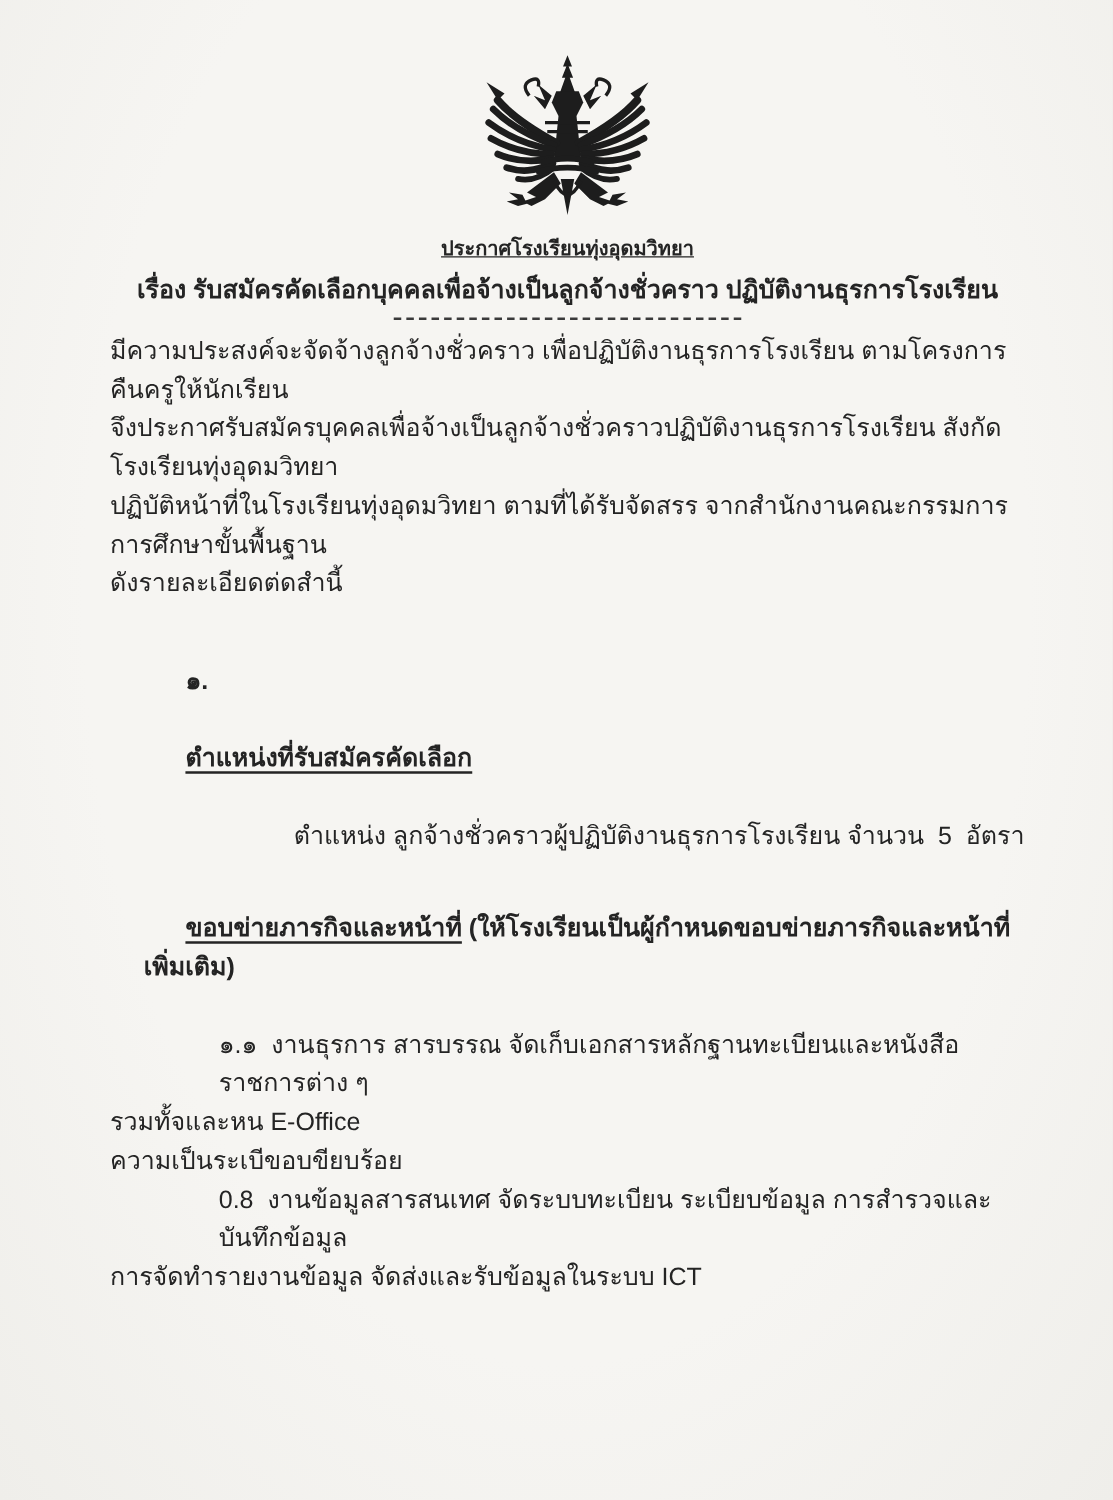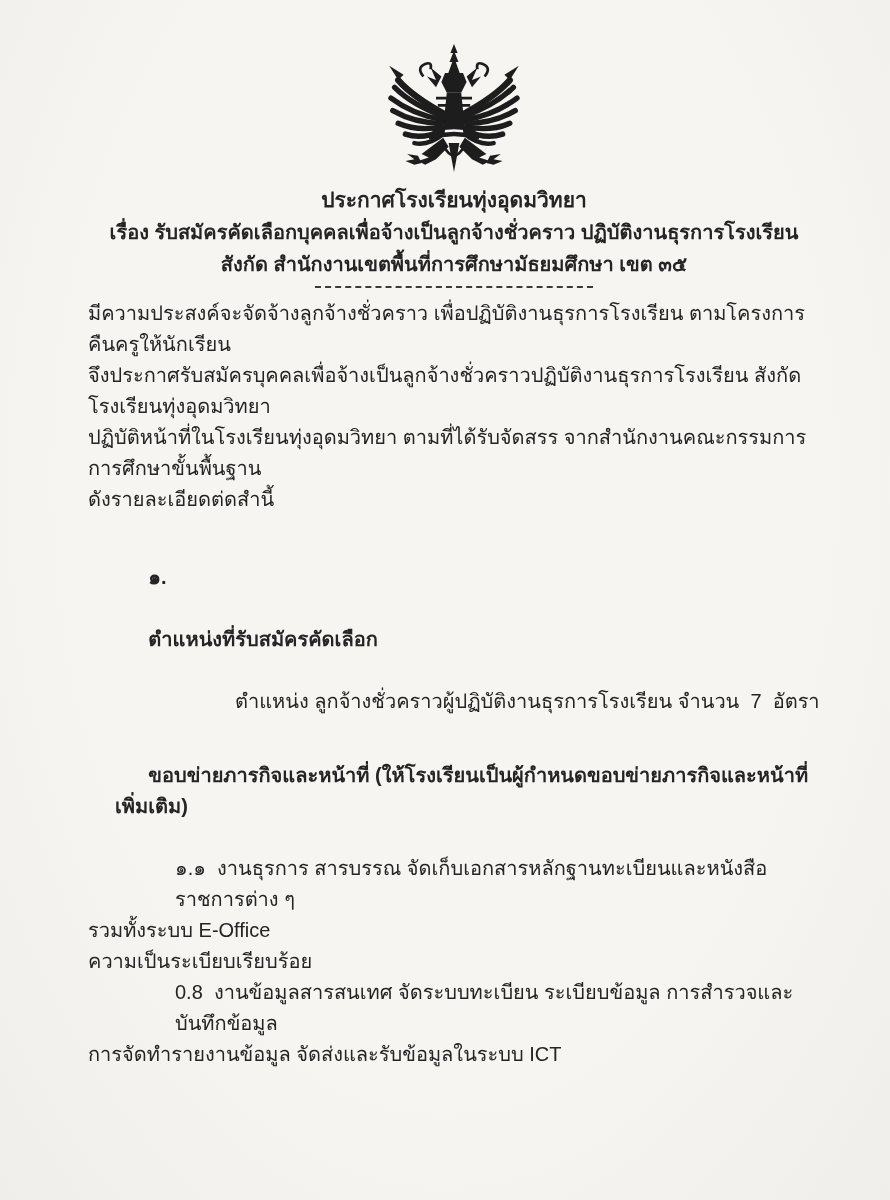--- a/index.html
+++ b/index.html
@@ -20,21 +20,21 @@
     padding:40px 70px 0 88px;
     font-size:20px;
     line-height:31px;
   }
   .emblem{
     display:flex;justify-content:center;
     margin-bottom:8px;
   }
   .center{ text-align:center; }
   .bold{ font-weight:bold; }
-  .uline{ text-underline-offset:4px; }
+  .uline{ text-decoration:underline; text-underline-offset:4px; }
   .hdr{ font-weight:bold; line-height:32px; }
   .sep{
     width:278px;
     margin:6px auto 10px auto;
     border-top:2px dashed #3a3a3a;
   }
   .line{ white-space:pre-wrap; }
   .ind-first{ margin-left:87px; }   
   .ind-head{ margin-left:27px; }   
   .ind-sub{ margin-left:87px; }     
@@ -93,46 +93,45 @@
         <path class="ink" d="M102,108 L126,126 L118,130 L130,134 L122,138 L110,132 L96,118 Z"></path>
 
         <path class="ink" d="M50,128 L38,126 L46,132 L36,134 L46,138 L54,136 Z"></path>
         <path class="ink" d="M130,128 L142,126 L134,132 L144,134 L134,138 L126,136 Z"></path>
 
         <path class="ink" d="M84,114 L90,146 L96,114 Z"></path>
         <path class="ink-s" stroke-width="3" d="M78,116 Q90,140 102,116"></path>
       </svg>
     </div>
 
-    <div class="center hdr" style="font-size:21px;">ประกาศโรงเรียนทุ่งอุดมวิทยา</div>
+    <div class="center hdr" style="font-size:16px;text-decoration:underline;">ประกาศโรงเรียนทุ่งอุดมวิทยา</div>
     <div class="center hdr">เรื่อง  รับสมัครคัดเลือกบุคคลเพื่อจ้างเป็นลูกจ้างชั่วคราว ปฏิบัติงานธุรการโรงเรียน</div>
-    <div class="center hdr">สังกัด สำนักงานเขตพื้นที่การศึกษามัธยมศึกษา เขต ๓๕</div>
     <div class="sep"></div>
 
     <div>
       <div class="line">มีความประสงค์จะจัดจ้างลูกจ้างชั่วคราว เพื่อปฏิบัติงานธุรการโรงเรียน ตามโครงการคืนครูให้นักเรียน</div>
       <div class="line">จึงประกาศรับสมัครบุคคลเพื่อจ้างเป็นลูกจ้างชั่วคราวปฏิบัติงานธุรการโรงเรียน สังกัดโรงเรียนทุ่งอุดมวิทยา</div>
       <div class="line">ปฏิบัติหน้าที่ในโรงเรียนทุ่งอุดมวิทยา ตามที่ได้รับจัดสรร จากสำนักงานคณะกรรมการการศึกษาขั้นพื้นฐาน</div>
       <div class="line">ดังรายละเอียดต่ดสำนี้</div>
     </div>
 
     <div class="line ind-head mt-lg">
       <span class="bold">๑.</span>
       <span> </span>
       <span class="bold uline">ตำแหน่งที่รับสมัครคัดเลือก</span>
     </div>
-    <div class="line ind-pos">ตำแหน่ง ลูกจ้างชั่วคราวผู้ปฏิบัติงานธุรการโรงเรียน จำนวน  7  อัตรา</div>
+    <div class="line ind-pos">ตำแหน่ง ลูกจ้างชั่วคราวผู้ปฏิบัติงานธุรการโรงเรียน จำนวน  5  อัตรา</div>
 
     <div class="line ind-head mt-md">
       <span class="bold uline">ขอบข่ายภารกิจและหน้าที่</span><span class="bold"> (ให้โรงเรียนเป็นผู้กำหนดขอบข่ายภารกิจและหน้าที่เพิ่มเติม)</span>
     </div>
 
     <div>
       <div class="line ind-sub">๑.๑  งานธุรการ สารบรรณ จัดเก็บเอกสารหลักฐานทะเบียนและหนังสือราชการต่าง ๆ</div>
-      <div class="line">รวมทั้งระบบ E-Office</div>
-      <div class="line">ความเป็นระเบียบเรียบร้อย</div>
+      <div class="line">รวมทั้จและหน E-Office</div>
+      <div class="line">ความเป็นระเบีขอบขียบร้อย</div>
       <div class="line ind-sub">0.8  งานข้อมูลสารสนเทศ จัดระบบทะเบียน ระเบียบข้อมูล การสำรวจและบันทึกข้อมูล</div>
       <div class="line">การจัดทำรายงานข้อมูล จัดส่งและรับข้อมูลในระบบ ICT</div>
 
     </div>
 
   </div>
 </div>
 
 </body></html>

